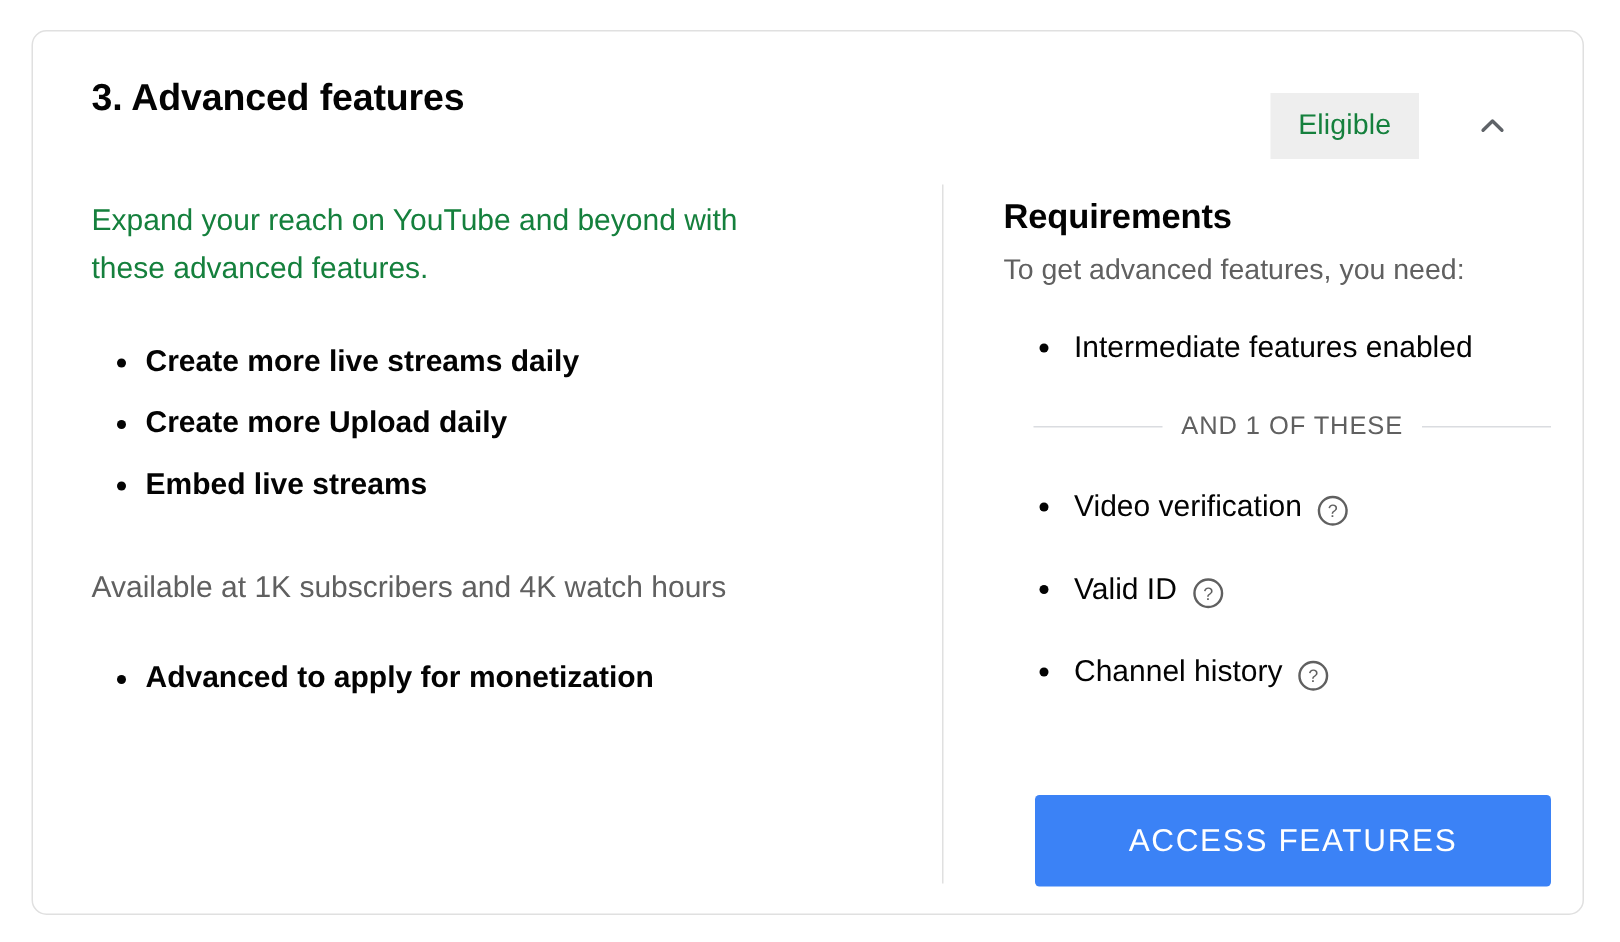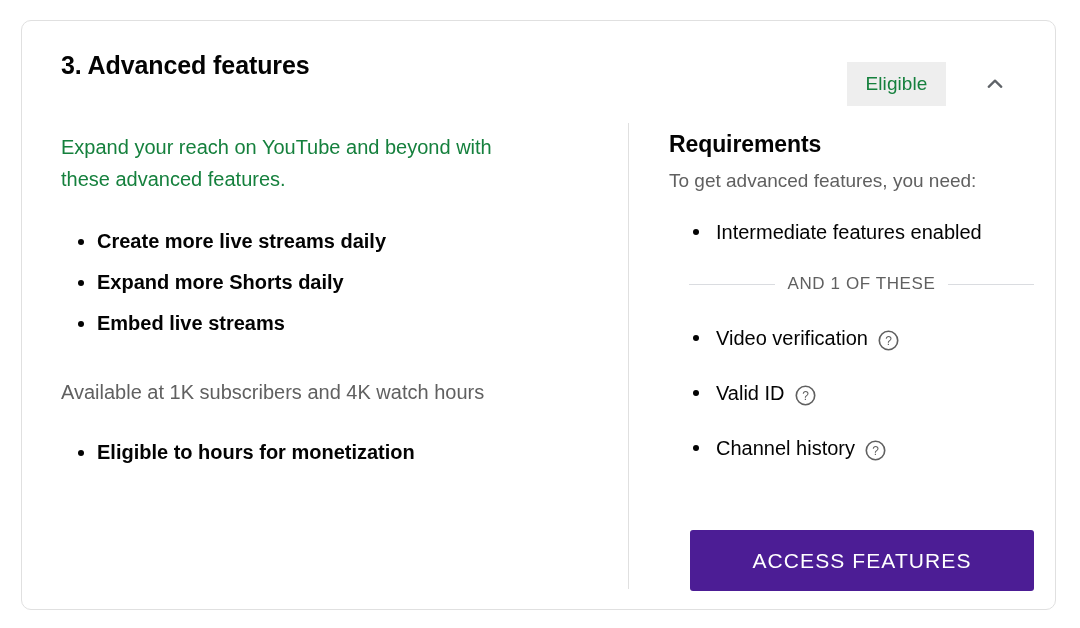--- a/index.html
+++ b/index.html
@@ -208,21 +208,21 @@
     letter-spacing: 0.6px;
     white-space: nowrap;
   }
 
   .access-button {
     position: absolute;
     left: 21px;
     top: 407px;
     width: 344px;
     height: 61px;
-    background: #4c1d95;
+    background: #3b82f6;
     border: none;
     border-radius: 3px;
     color: #ffffff;
     font-family: "Liberation Sans", sans-serif;
     font-size: 21px;
     letter-spacing: 1.1px;
     cursor: default;
   }
 </style>
 </head>
@@ -252,34 +252,34 @@
 
       <p class="lead-text">Expand your reach on YouTube and beyond with these advanced features.</p>
 
       <ul class="feature-list">
         <li>
           <span class="dot"></span>
           <span>Create more live streams daily</span>
         </li>
         <li>
           <span class="dot"></span>
-          <span>Expand more Shorts daily</span>
+          <span>Create more Upload daily</span>
         </li>
         <li>
           <span class="dot"></span>
           <span>Embed live streams</span>
         </li>
       </ul>
 
       <p class="availability-note">Available at 1K subscribers and 4K watch hours</p>
 
       <ul class="feature-list">
         <li>
           <span class="dot"></span>
-          <span>Eligible to hours for monetization</span>
+          <span>Advanced to apply for monetization</span>
         </li>
       </ul>
 
     </div>
 
     <div class="col-right">
 
       <div class="req-title">Requirements</div>
 
       <div class="req-subtitle">To get advanced features, you need:</div>

